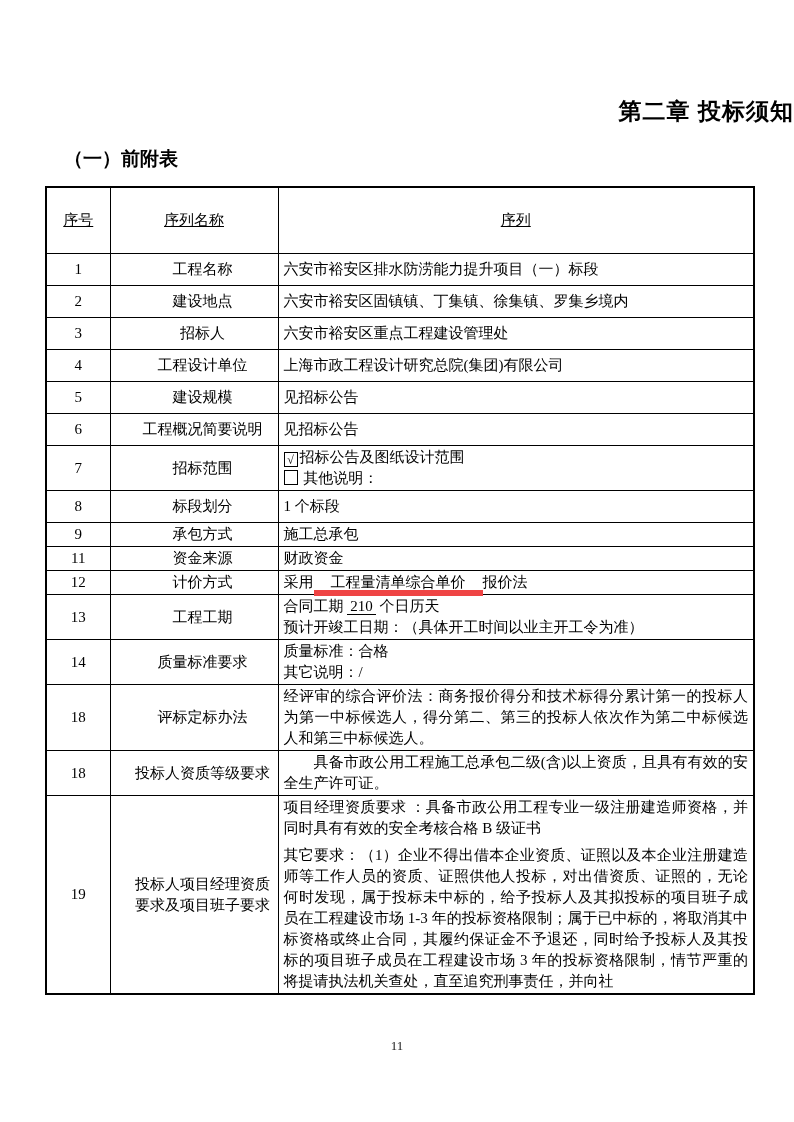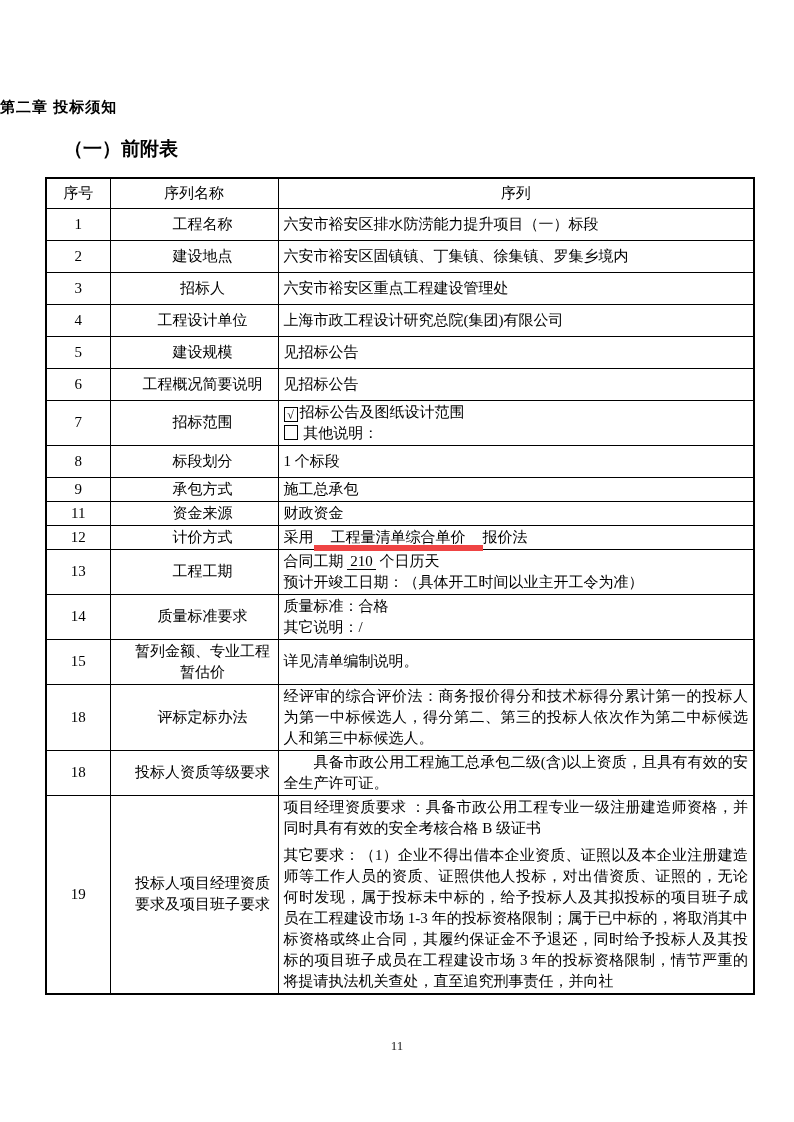--- a/index.html
+++ b/index.html
@@ -7,24 +7,24 @@
   .page {
     position: relative;
     width: 794px; height: 1122px;
     background: #fff;
     font-family: "Liberation Serif", "DejaVu Serif", serif;
     color: #000;
     overflow: hidden;
   }
   h1.title {
     margin: 98px 0 0 0;
-    text-align: left;
+    text-align: right;
     font-family: "Liberation Sans", "DejaVu Sans", sans-serif;
     font-weight: bold;
-    font-size: 15px;
+    font-size: 23px;
     letter-spacing: 1px;
     line-height: 1.2;
   }
   h2.subtitle {
     margin: 22px 0 16px 64px;
     font-family: "Liberation Sans", "DejaVu Sans", sans-serif;
     font-weight: bold;
     font-size: 19px;
     line-height: 1.2;
   }
@@ -38,21 +38,21 @@
   }
   .front-table col.c1 { width: 64px; }
   .front-table col.c2 { width: 168px; }
   .front-table th, .front-table td {
     border: 1px solid #000;
     padding: 1px 5px;
     vertical-align: middle;
     line-height: 21px;
     font-weight: normal;
   }
-  .front-table thead th { text-align: center; padding: 4px 5px; }
+  .front-table thead th { text-align: center; padding: 22px 5px; text-decoration: underline; }
   td.c-no { text-align: center; }
   td.c-name { text-align: center; padding-left: 22px; }
   td.c-val { text-align: left; }
   tr.r-tall td { padding-top: 5px; padding-bottom: 5px; }
   .blk { text-align: justify; }
   .blk.mt { margin-top: 6px; }
   .blk.ind { text-indent: 2em; }
   .cb {
     display: inline-block;
     width: 14px; height: 15px;
@@ -185,27 +185,20 @@
         </tr>
         <tr>
           <td class="c-no">14</td>
           <td class="c-name">质量标准要求</td>
           <td class="c-val">
             <div class="blk"><span>质量标准：合格</span></div>
             <div class="blk"><span>其它说明：/</span></div>
           </td>
         </tr>
         <tr>
-          <td class="c-no">15</td>
-          <td class="c-name">暂列金额、专业工程暂估价</td>
-          <td class="c-val">
-            <div class="blk"><span>详见清单编制说明。</span></div>
-          </td>
-        </tr>
-        <tr>
           <td class="c-no">18</td>
           <td class="c-name">评标定标办法</td>
           <td class="c-val">
             <div class="blk"><span>经评审的综合评价法：商务报价得分和技术标得分累计第一的投标人为第一中标候选人，得分第二、第三的投标人依次作为第二中标候选人和第三中标候选人。</span></div>
           </td>
         </tr>
         <tr>
           <td class="c-no">18</td>
           <td class="c-name">投标人资质等级要求</td>
           <td class="c-val">

